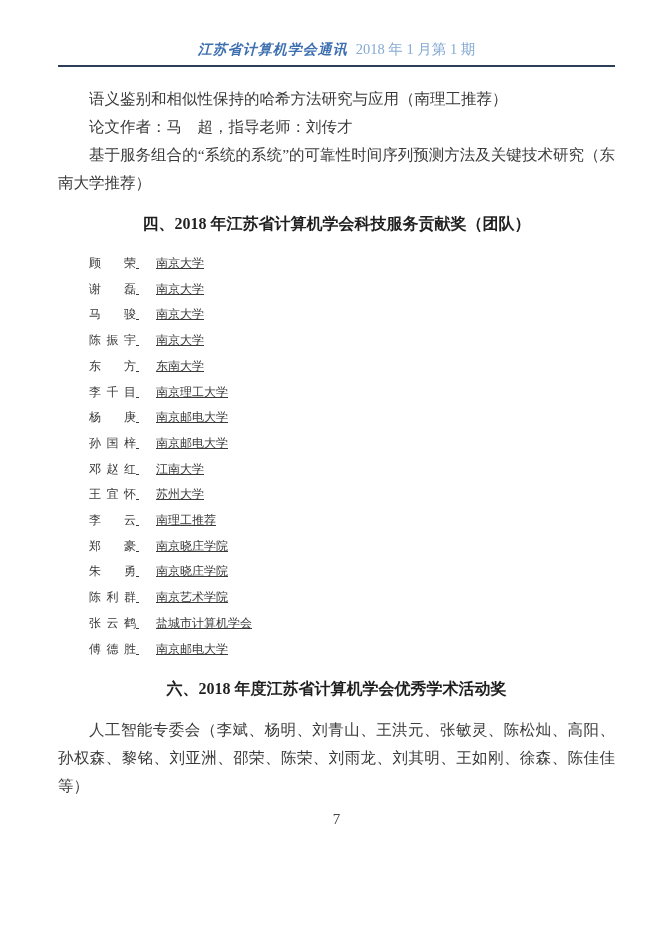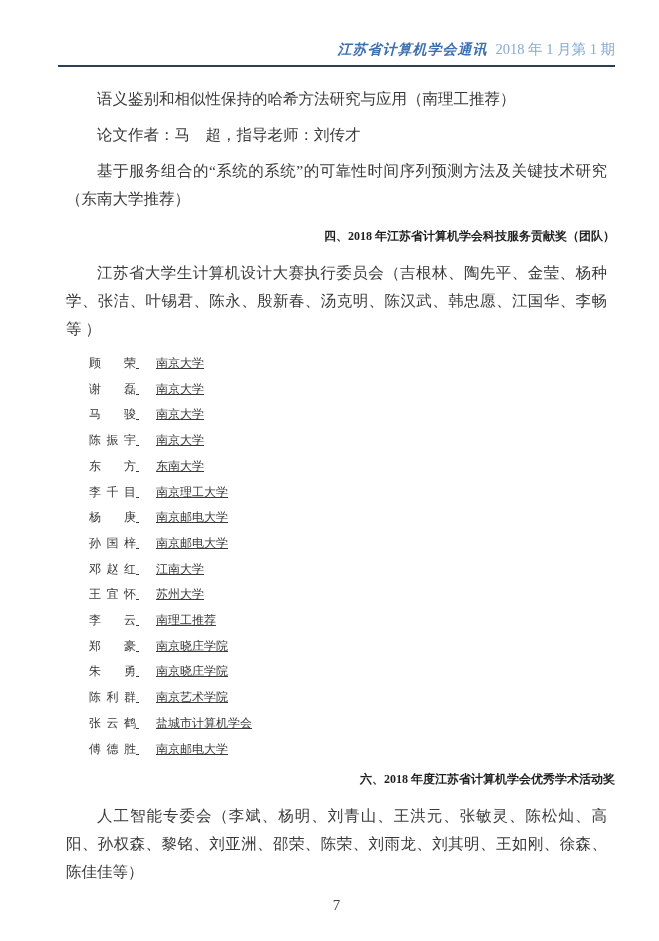--- a/index.html
+++ b/index.html
@@ -12,21 +12,21 @@
     font-family: "Liberation Serif", "DejaVu Serif", serif;
     color: #3a3a3a;
     overflow: hidden;
   }
   .content {
     padding: 40px 44px 0 58px; 
   }
 
   
   .header-line {
-    text-align: right;
+    text-align: center;
     line-height: 18px;
     white-space: nowrap;
   }
   .journal-title {
     font-size: 14px;
     font-weight: 700;
     font-style: italic;
     letter-spacing: 1px;
     color: #3e6fb0;
   }
@@ -37,33 +37,33 @@
   }
   .header-rule {
     border: none;
     border-top: 2px solid #2c3e57;
     margin: 6px 0 0 0;
   }
 
   
   .body-text { margin-top: 18px; }
   .para {
-    margin: 8px;
+    margin: 0;
     font-size: 15.5px;
     line-height: 28px;
     text-indent: 2em;
     text-align: justify;
   }
   .section-heading {
-    margin: 0;
-    font-size: 12px;
+    margin: 12px;
+    font-size: 16px;
     font-weight: 700;
     color: #1f1f1f;
     line-height: 30px;
-    text-align: right;
+    text-align: center;
   }
 
   
   .awardee-list {
     margin: 3px 0 2px 31px;
   }
   .awardee-row {
     line-height: 25.7px;
     font-size: 12px;
     white-space: nowrap;
@@ -101,21 +101,20 @@
     </div>
     <hr class="header-rule">
 
     <div class="body-text">
 
       <p class="para">语义鉴别和相似性保持的哈希方法研究与应用（南理工推荐）</p>
       <p class="para">论文作者：马　超，指导老师：刘传才</p>
       <p class="para">基于服务组合的“系统的系统”的可靠性时间序列预测方法及关键技术研究（东南大学推荐）</p>
 
       <h2 class="section-heading">四、2018 年江苏省计算机学会科技服务贡献奖（团队）</h2>
-      <p class="para">江苏省大学生计算机设计大赛执行委员会（吉根林、陶先平、金莹、杨种学、张洁、叶锡君、陈永、殷新春、汤克明、陈汉武、韩忠愿、江国华、李畅等 ）</p>
 
 
       <div class="awardee-list">
 
           <div class="awardee-row">
             <span class="awardee-name">顾荣</span>
             <span class="awardee-affiliation">南京大学</span>
           </div>
 
           <div class="awardee-row">

